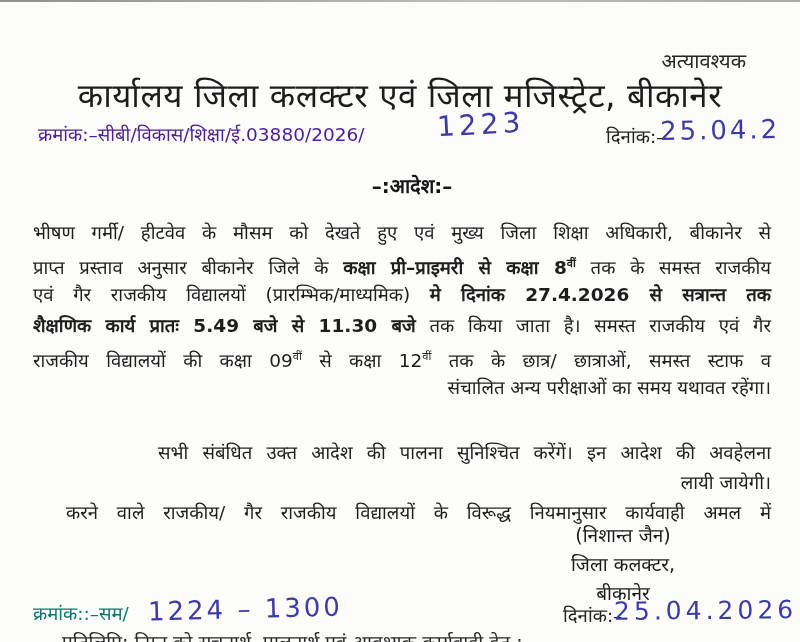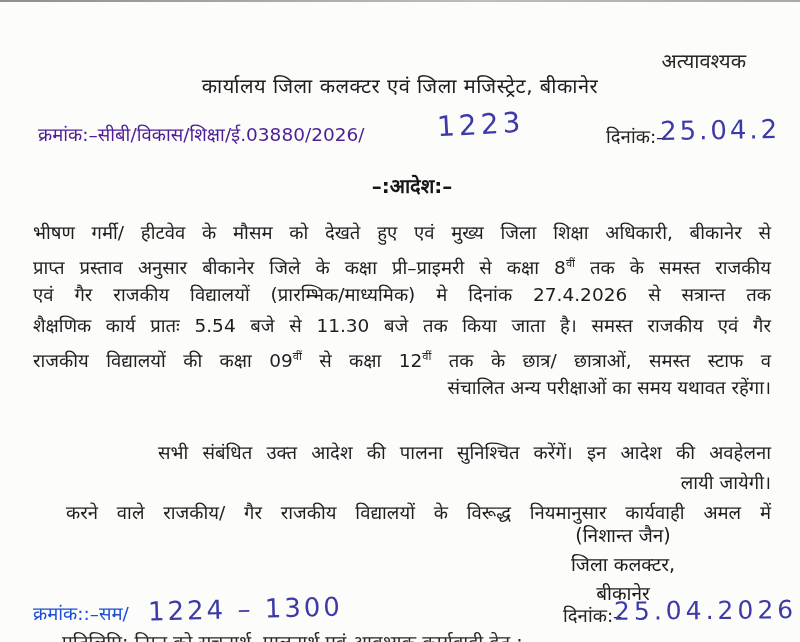--- a/index.html
+++ b/index.html
@@ -6,43 +6,43 @@
   body{
     width:800px;height:642px;position:relative;overflow:hidden;
     background:#fcfcfb;
     font-family:"DejaVu Sans",sans-serif;
     color:#1f1f1f;
   }
   .scan-edge{position:absolute;left:0;top:0;width:800px;height:2px;
     background:linear-gradient(to right,#8f8f8f,#bdbdbd 60%,#a8a8a8);}
   .urgency{position:absolute;right:54px;top:47px;font-size:20px;color:#262626;}
   .title{position:absolute;left:0;top:72px;width:800px;text-align:center;
-    font-size:20px;letter-spacing:0.5px;color:#1c1c1c;}
+    font-size:33px;letter-spacing:0.5px;color:#1c1c1c;}
   .refline{position:absolute;left:38px;top:121px;font-size:18.5px;color:#4c1d95;}
   .datelabel-top{position:absolute;left:606px;top:123px;font-size:18.5px;color:#222;}
   .hand{color:#3c3aa6;display:inline-block;}
   .hand-refno{position:absolute;left:437px;top:108px;font-size:28px;
     letter-spacing:4px;transform:rotate(-3deg);}
   .hand-date-top{position:absolute;left:660px;top:115px;font-size:26px;
     letter-spacing:3px;transform:rotate(-1deg);white-space:nowrap;}
   .order-heading{position:absolute;left:0;top:172px;width:800px;text-align:center;
     font-weight:700;font-size:20px;color:#161616;padding-left:12px;}
   .para{position:absolute;left:33px;width:738px;}
   .para1{top:217px;}
   .para2{top:438px;}
   .tline{font-size:18.5px;height:31px;line-height:31px;white-space:normal;
     text-align:right;color:#1e1e1e;}
   .para2 .tline{height:30px;line-height:30px;margin-left:33px;}
   .tline.fill{text-align:justify;text-align-last:justify;text-justify:inter-word;}
   .tline.indent{text-indent:92px;}
-  .tline span.b{font-weight:400;}
+  .tline span.b{font-weight:700;}
   .tline span.sup{font-size:0.6em;vertical-align:0.6em;}
   .signature{position:absolute;left:528px;top:521px;width:190px;text-align:center;
     font-weight:400;font-size:19px;line-height:29px;color:#1a1a1a;}
-  .footer-dispatch{position:absolute;left:33px;top:600px;font-size:18.5px;color:#1d4ed8;}
+  .footer-dispatch{position:absolute;left:33px;top:600px;font-size:18.5px;color:#0f766e;}
   .hand-dispatch{position:absolute;left:148px;top:594px;font-size:26px;
     letter-spacing:3px;transform:rotate(-1.5deg);white-space:nowrap;}
   .datelabel-bottom{position:absolute;left:563px;top:602px;font-size:18.5px;color:#222;}
   .hand-date-bottom{position:absolute;left:614px;top:596px;font-size:25px;
     letter-spacing:4px;transform:rotate(-0.5deg);white-space:nowrap;}
   .clipped-line{position:absolute;left:62px;top:629px;width:720px;
     font-size:19px;line-height:26px;white-space:nowrap;color:#262626;}
 </style>
 </head>
 <body>
@@ -58,21 +58,21 @@
 
 <div class="datelabel-top">दिनांक:–</div>
 <div class="hand hand-date-top">25.04.2</div>
 
 <div class="order-heading">–:आदेश:–</div>
 
 <div class="para para1">
     <div class="tline fill"><span>भीषण गर्मी/ हीटवेव के मौसम को देखते हुए एवं मुख्य जिला शिक्षा अधिकारी, बीकानेर से</span></div>
     <div class="tline fill"><span>प्राप्त प्रस्ताव अनुसार बीकानेर जिले के </span><span class="b">कक्षा प्री–प्राइमरी से कक्षा 8</span><span class="b sup">वीं</span><span> तक के समस्त राजकीय</span></div>
     <div class="tline fill"><span>एवं गैर राजकीय विद्यालयों (प्रारम्भिक/माध्यमिक) </span><span class="b">मे दिनांक 27.4.2026 से सत्रान्त तक</span></div>
-    <div class="tline fill"><span class="b">शैक्षणिक कार्य प्रातः 5.54 बजे से 11.30 बजे</span><span> तक किया जाता है। समस्त राजकीय एवं गैर</span></div>
+    <div class="tline fill"><span class="b">शैक्षणिक कार्य प्रातः 5.49 बजे से 11.30 बजे</span><span> तक किया जाता है। समस्त राजकीय एवं गैर</span></div>
     <div class="tline fill"><span>राजकीय विद्यालयों की कक्षा 09</span><span class="sup">वीं</span><span> से कक्षा 12</span><span class="sup">वीं</span><span> तक के छात्र/ छात्राओं, समस्त स्टाफ व</span></div>
     <div class="tline"><span>संचालित अन्य परीक्षाओं का समय यथावत रहेंगा।</span></div>
   </div>
 
 <div class="para para2">
     <div class="tline fill indent"><span>सभी संबंधित उक्त आदेश की पालना सुनिश्चित करेंगें। इन आदेश की अवहेलना</span></div>
     <div class="tline"><span>लायी जायेगी।</span></div>
     <div class="tline fill"><span>करने वाले राजकीय/ गैर राजकीय विद्यालयों के विरूद्ध नियमानुसार कार्यवाही अमल में</span></div>
   </div>
 

